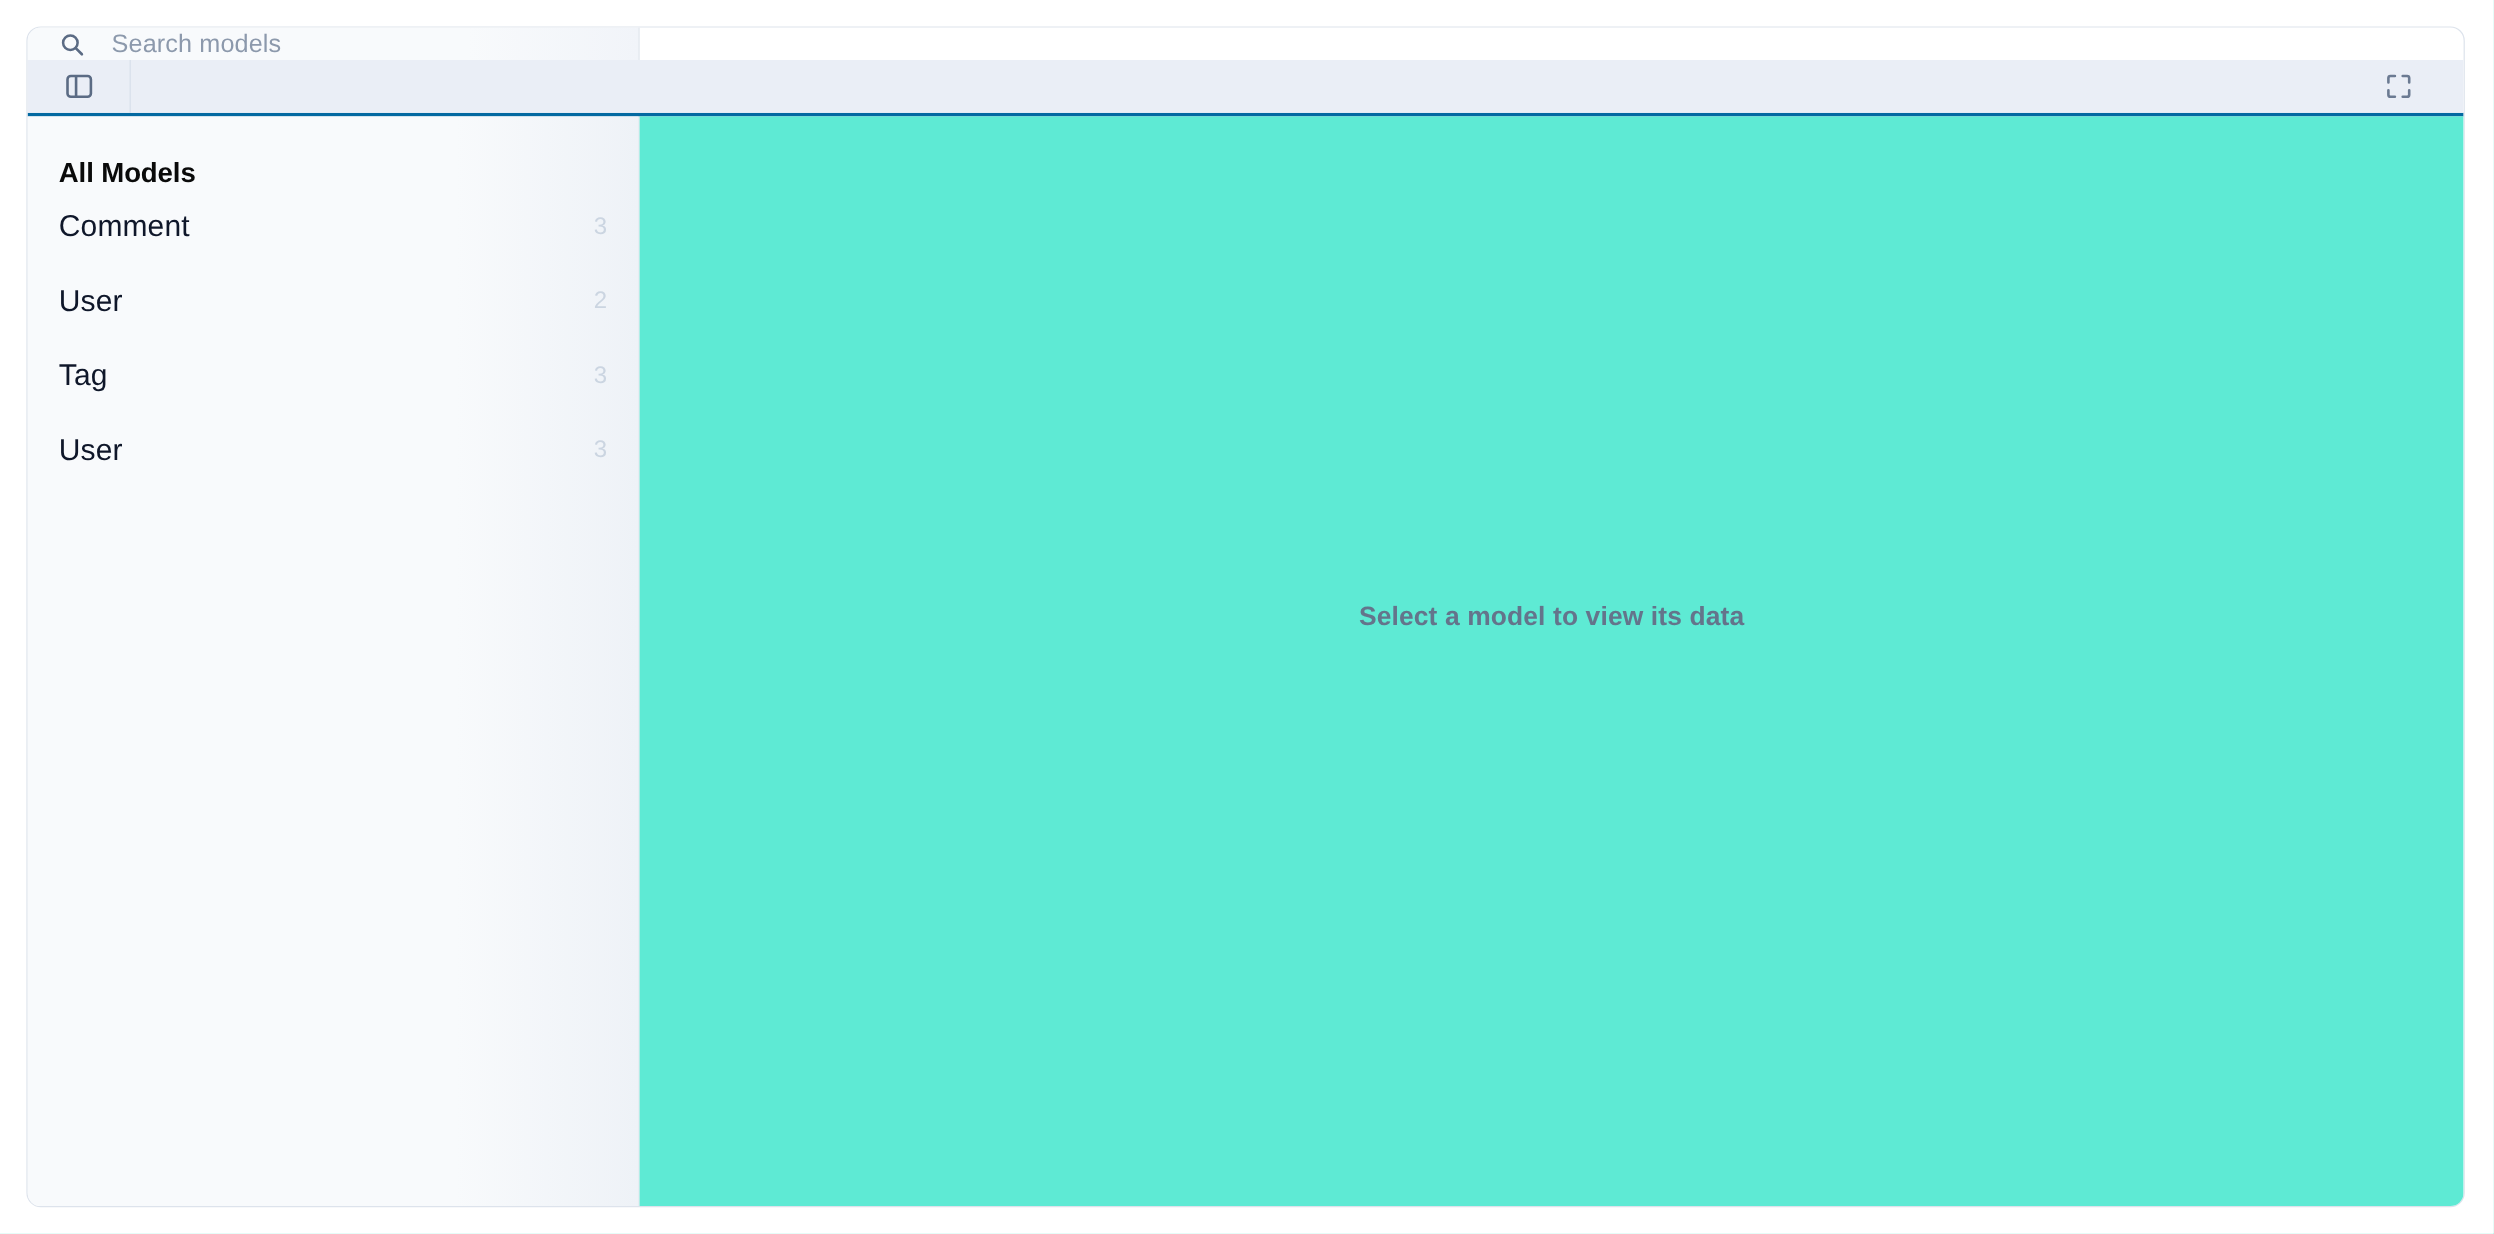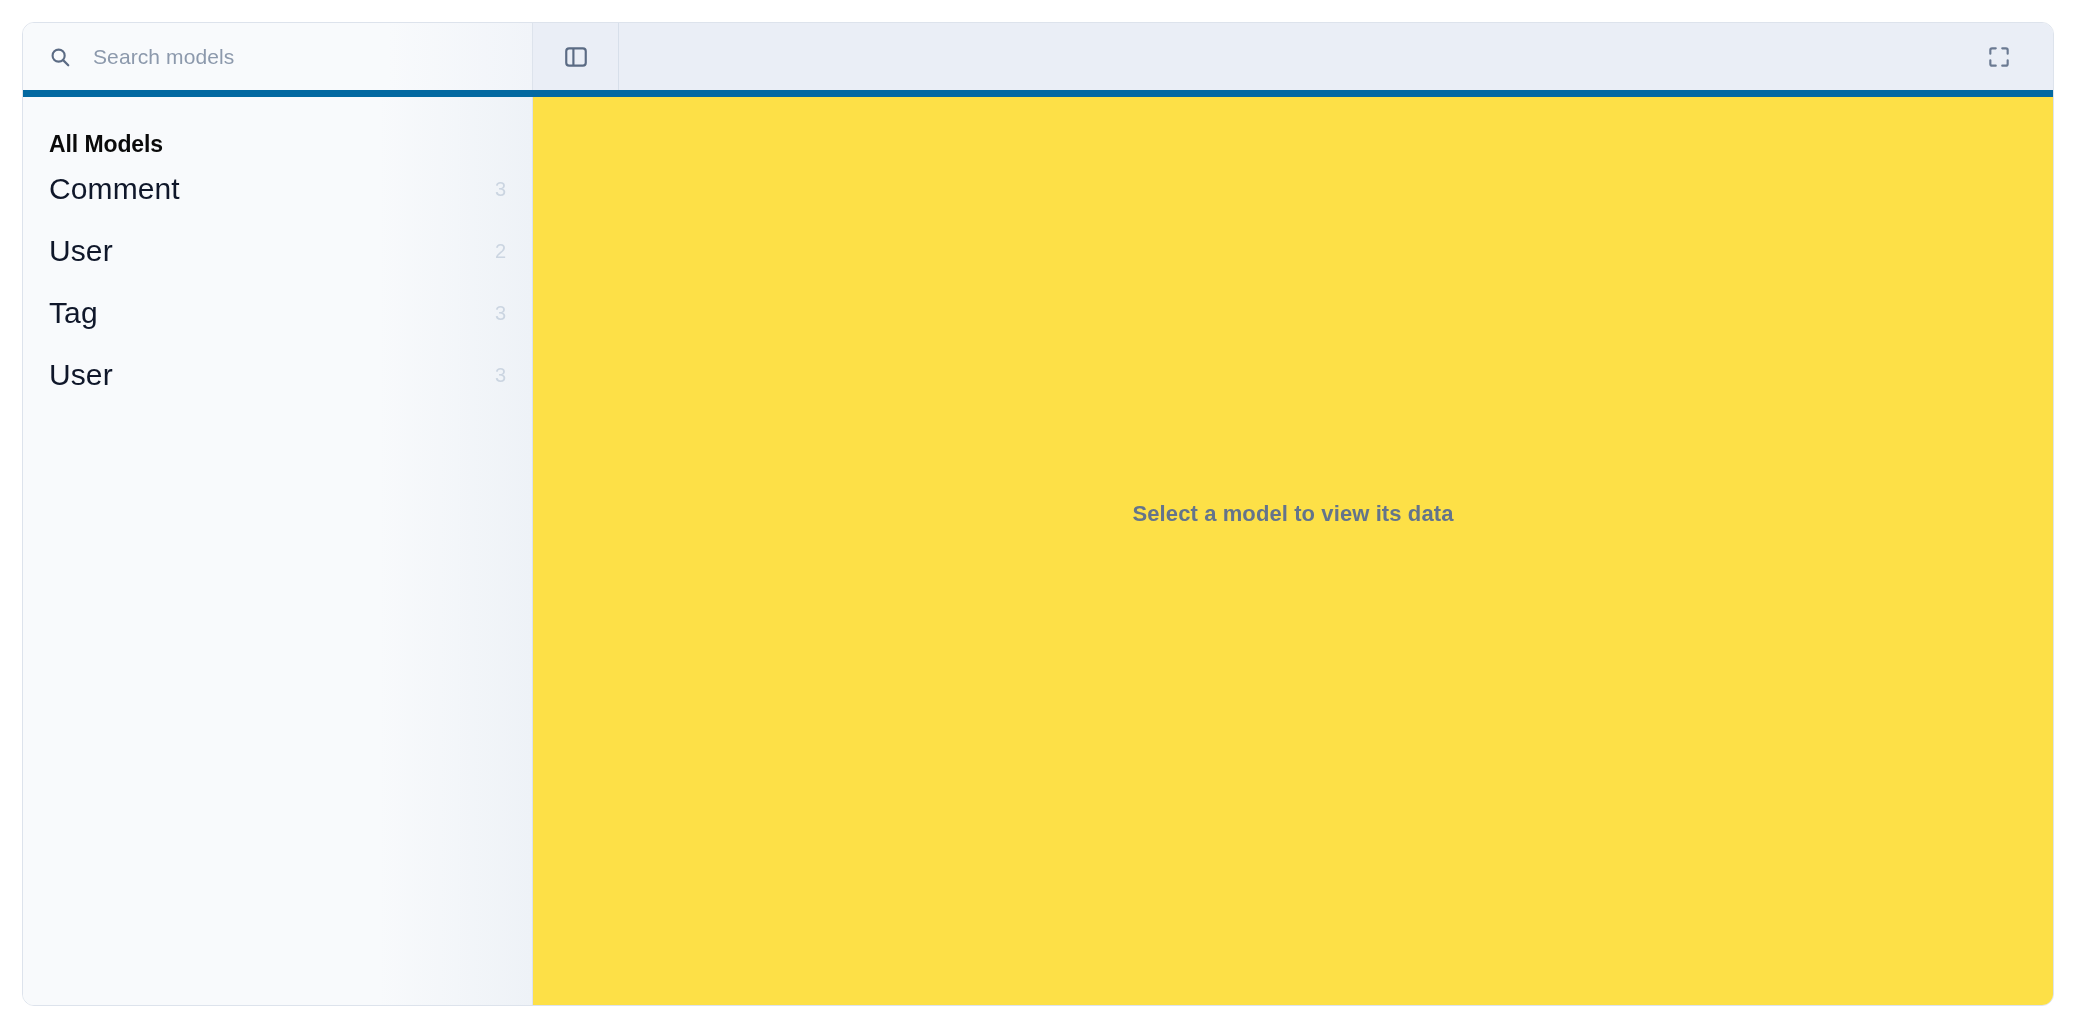--- a/index.html
+++ b/index.html
@@ -23,23 +23,24 @@
     border-radius: 12px;
     overflow: hidden;
     display: flex;
     flex-direction: column;
     background: #ffffff;
   }
 
   
   #top-bar {
     display: flex;
+    flex-direction: column;
     height: 74px;
     min-height: 74px;
-    border-bottom: 7px solid #0369a1;
+    border-bottom: 3px solid #0369a1;
   }
 
   #search-bar {
     width: 510px;
     min-width: 510px;
     height: 100%;
     display: flex;
     align-items: center;
     padding: 0 22px 0 26px;
     background: linear-gradient(to right, #f8fafc 0%, #f8fafc 72%, #f1f4f9 100%);
@@ -142,34 +143,34 @@
     display: flex;
     flex-direction: row;
     align-items: center;
     justify-content: space-between;
     padding: 0 26px;
     height: 62px;
     cursor: pointer;
   }
 
   .model-item-label {
-    font-size: 30px;
+    font-size: 25px;
     color: #0f172a;
     letter-spacing: 0.1px;
   }
 
   .model-item-count {
     font-size: 20px;
     color: #cbd5e1;
   }
 
   
   #main-content {
     flex: 1;
-    background: #fde047;
+    background: #5eead4;
     display: flex;
     align-items: flex-start;
     justify-content: center;
     min-width: 0;
   }
 
   #empty-state {
     margin-top: 404px;
     font-size: 22px;
     font-weight: bold;

